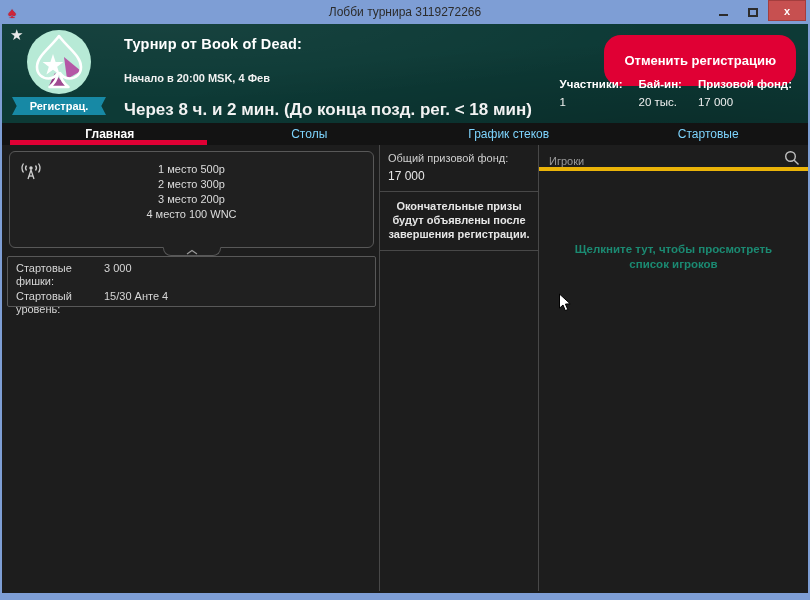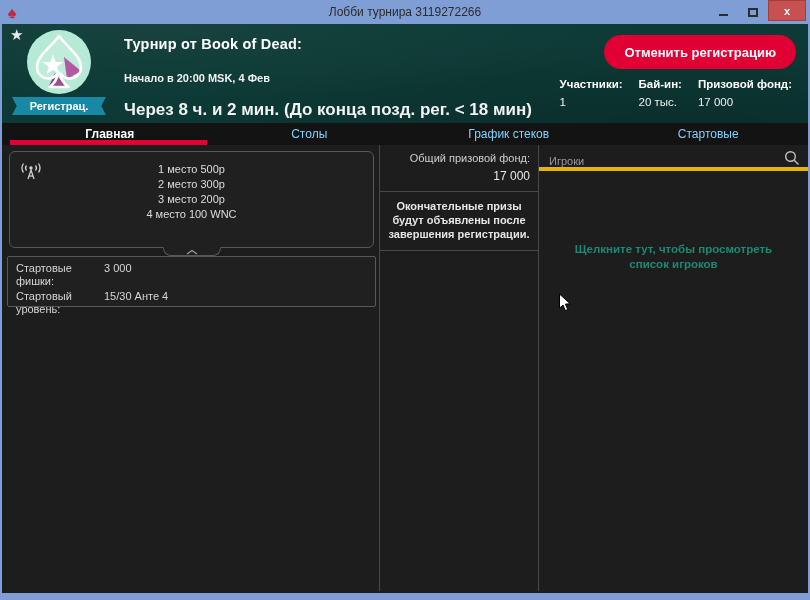--- a/index.html
+++ b/index.html
@@ -38,21 +38,21 @@
     position:absolute; left:10px; top:73px; width:94px; height:18px;
     background:#1789a5; color:#fff; font-size:11px; font-weight:bold;
     display:flex; align-items:center; justify-content:center;
     clip-path: polygon(0 0, 100% 0, 95% 50%, 100% 100%, 0 100%, 5% 50%);
   }
   .hdr-text { position:absolute; left:122px; top:12px; color:#fff; }
   .hdr-title { font-size:14.5px; font-weight:bold; letter-spacing:0.2px; }
   .hdr-start { position:absolute; left:122px; top:48px; font-size:11px; font-weight:bold; color:#f2f2f2; }
   .hdr-countdown { position:absolute; left:122px; top:76px; font-size:17px; font-weight:bold; color:#f2f2f2; }
   .cancel-btn {
-    position:absolute; right:12px; top:11px; height:34px; padding:0 20px;
+    position:absolute; right:12px; top:11px; height:51px; padding:0 20px;
     background:#e00034; border:none; border-radius:17px;
     color:#fff; font-size:13px; font-weight:bold; font-family:"Liberation Sans",sans-serif;
     cursor:pointer;
   }
   .stats { position:absolute; right:16px; top:54px; display:flex; gap:16px; }
   .stat { text-align:left; }
   .stat .lbl { font-size:11.5px; font-weight:bold; color:#fff; }
   .stat .val { font-size:11.5px; color:#f0f0f0; margin-top:6px; }
   
   .tabbar { position:absolute; left:0; top:123px; width:806px; height:22px; background:#131313; display:flex; }
@@ -84,21 +84,21 @@
   
   .box2 {
     position:absolute; left:5px; top:111px; width:369px; height:51px;
     background:#202020; border:1px solid #585858; border-radius:2px;
     padding:5px 8px; font-size:11px; color:#d6d6d6;
   }
   .detail-row { display:flex; align-items:flex-start; line-height:13px; margin-bottom:2px; }
   .detail-row .dlabel { width:88px; flex:none; }
   .detail-row .dvalue { flex:1; }
   
-  .fund-row { padding:6px 8px 8px 8px; border-bottom:1px solid #484848;text-align:right; }
+  .fund-row { padding:6px 8px 8px 8px; border-bottom:1px solid #484848; }
   .fund-label { font-size:11px; color:#cfcfcf; line-height:14px; }
   .fund-value { font-size:12px; color:#e8e8e8; margin-top:4px; }
   .note-row {
     padding:7px 6px 9px 6px; border-bottom:1px solid #484848;
     font-size:11px; font-weight:bold; color:#e6e6e6; text-align:center; line-height:14px;
   }
   
   .searchbar {
     position:relative; height:26px; border-bottom:4px solid #eab308;
     display:flex; align-items:flex-end;

